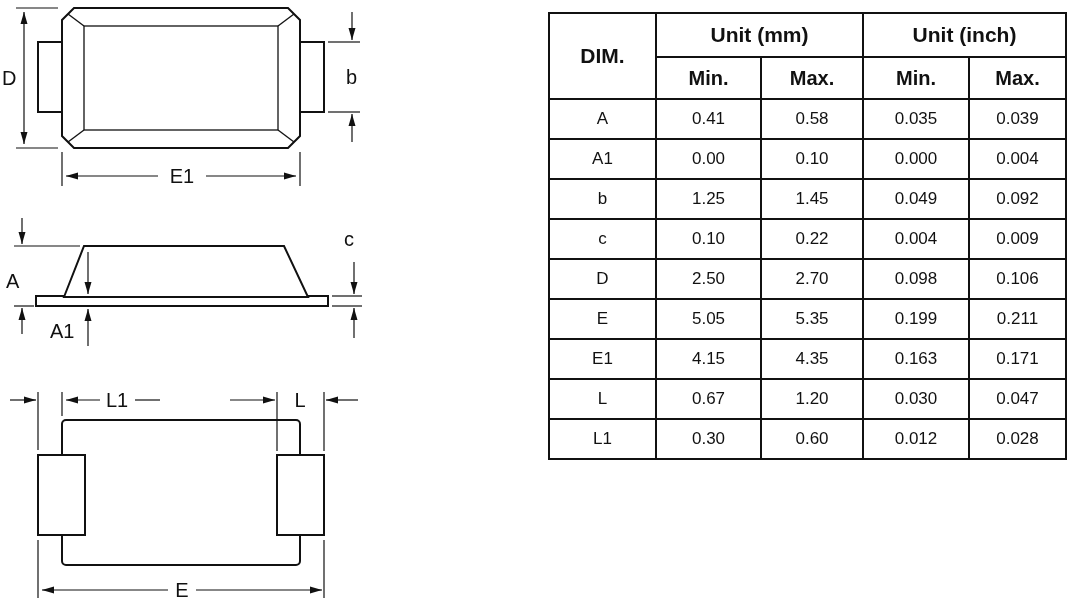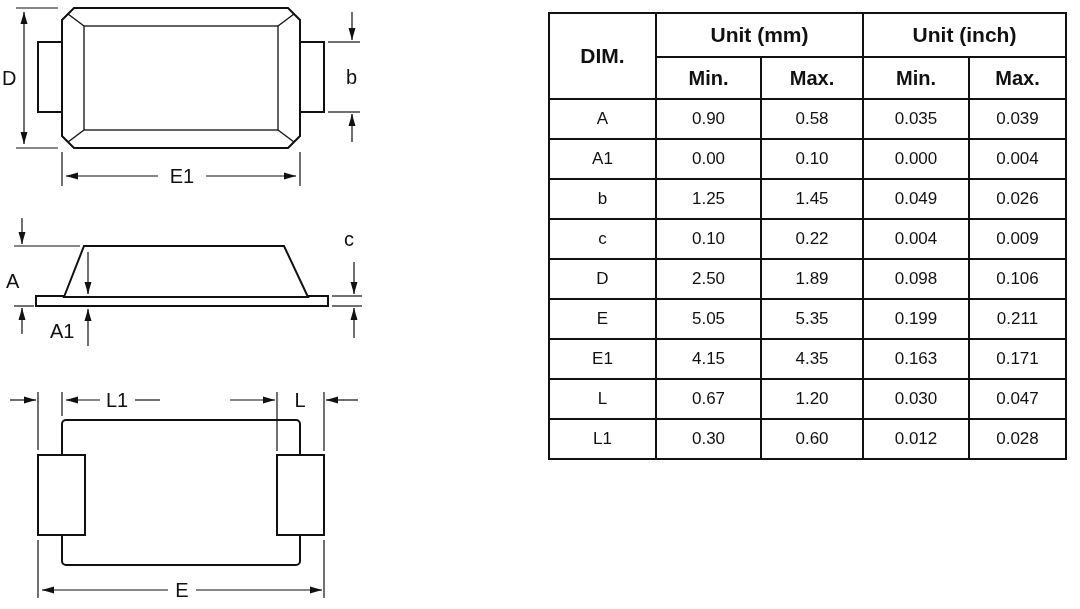--- a/index.html
+++ b/index.html
@@ -147,50 +147,50 @@
     <tr class="row2">
       <th>Min.</th>
       <th>Max.</th>
       <th>Min.</th>
       <th>Max.</th>
     </tr>
   </thead>
   <tbody>
       <tr>
         <td>A</td>
-        <td>0.90</td>
+        <td>0.41</td>
         <td>0.58</td>
         <td>0.035</td>
         <td>0.039</td>
       </tr>
       <tr>
         <td>A1</td>
         <td>0.00</td>
         <td>0.10</td>
         <td>0.000</td>
         <td>0.004</td>
       </tr>
       <tr>
         <td>b</td>
         <td>1.25</td>
         <td>1.45</td>
         <td>0.049</td>
-        <td>0.026</td>
+        <td>0.092</td>
       </tr>
       <tr>
         <td>c</td>
         <td>0.10</td>
         <td>0.22</td>
         <td>0.004</td>
         <td>0.009</td>
       </tr>
       <tr>
         <td>D</td>
         <td>2.50</td>
-        <td>1.89</td>
+        <td>2.70</td>
         <td>0.098</td>
         <td>0.106</td>
       </tr>
       <tr>
         <td>E</td>
         <td>5.05</td>
         <td>5.35</td>
         <td>0.199</td>
         <td>0.211</td>
       </tr>

